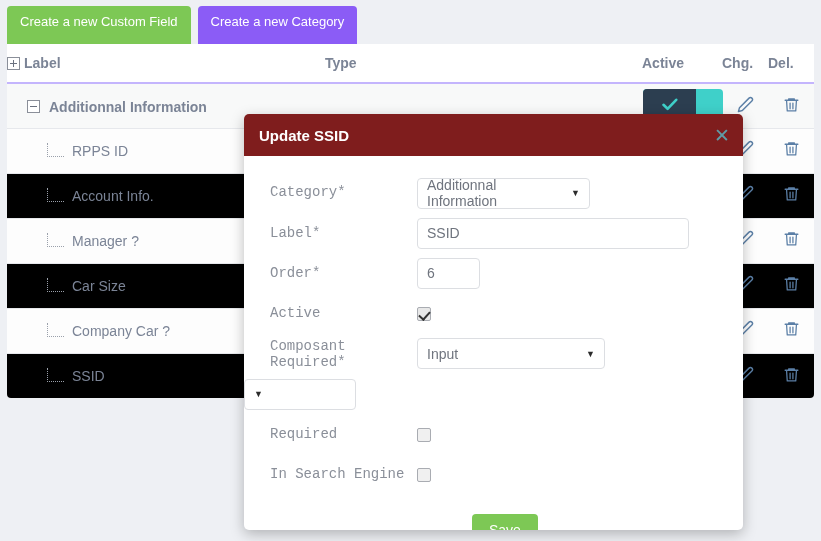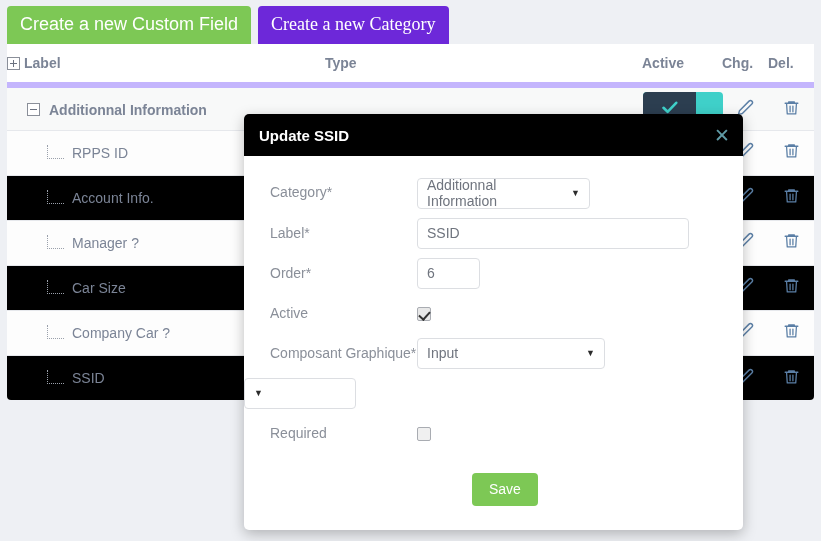--- a/index.html
+++ b/index.html
@@ -9,39 +9,39 @@
     background: #eef0f4;
     font-family: "Liberation Sans", sans-serif;
     overflow: hidden;
   }
   #app { position: relative; width: 821px; height: 541px; }
 
   
   .toolbar { position: absolute; left: 7px; top: 6px; display: flex; gap: 7px; }
   .btn {
     border: none; border-radius: 4px; color: #fff;
-    font-size: 18px; font-family: "Liberation Sans", sans-serif;
+    font-size: 13px; font-family: "Liberation Sans", sans-serif;
     padding: 9px 13px 20px; cursor: pointer; line-height: 1;
     white-space: nowrap;
   }
   .btn-green { background: #7dc855; }
-  .btn-blue  { background: #6d28d9; font-family: Liberation Serif, serif; }
+  .btn-blue  { background: #8b5cf6; }
 
   
   .panel {
     position: absolute; left: 7px; top: 44px;
     width: 807px;
     background: #fff;
     border-radius: 4px;
   }
   table.grid { width: 100%; border-collapse: collapse; table-layout: fixed; }
   table.grid th {
     font-size: 14px; font-weight: bold; color: #7b8496;
     text-align: left; padding: 10px 0 11px;
-    background: #fff; border-bottom: 6px solid #c4b5fd;
+    background: #fff; border-bottom: 2px solid #c4b5fd;
     vertical-align: middle;
   }
   th.c-label { padding-left: 16px; }
   th.c-type  { text-align: left; padding-left: 6px; }
   th.c-active, th.c-chg, th.c-del { text-align: center; }
 
   td { border-bottom: 1px solid #e6e8ec; vertical-align: middle; height: 45px; }
   tr.row-odd  td { background: #fdfdfd; }
   tr.row-even td { background: #000000; }
   tr.cat-row td { background: #f8f9f9; }
@@ -91,37 +91,38 @@
   
   .modal {
     position: absolute; left: 244px; top: 114px;
     width: 499px; height: 416px;
     background: #fff;
     border-radius: 5px;
     box-shadow: 0 4px 14px rgba(0,0,0,0.26);
     overflow: hidden;
   }
   .modal-head {
-    height: 42px; background: #000000; position: relative;
+    height: 42px; background: #7f1d1d; position: relative;
     display: flex; align-items: center;
   }
   .modal-title {
     color: #fff; font-size: 15px; font-weight: bold; padding-left: 15px;
   }
   .modal-close {
     position: absolute; right: 13px; top: 50%; transform: translateY(-50%);
     color: #5f9ba6; font-size: 19px; cursor: pointer; line-height: 1;
     font-family: "Liberation Sans", sans-serif;
   }
   .modal-body { padding: 20px 0 0 0; }
 
   .frow { display: flex; align-items: center; margin-bottom: 9px; min-height: 31px; }
   .flabel {
     width: 173px; padding-left: 26px; font-size: 14px; color: #8a8f99;
     flex: 0 0 auto;
+    font-family: Liberation Mono, monospace;
   }
   .fctl { flex: 1 1 auto; }
 
   input.txt, .sel {
     font-family: "Liberation Sans", sans-serif;
     font-size: 14px; color: #6f747e;
     border: 1px solid #dcdee2; border-radius: 4px;
     background: #fff; height: 31px; padding: 0 9px;
     outline: none;
   }
@@ -317,21 +318,21 @@
       </div>
 
       <div class="frow">
         <div class="flabel">Active</div>
         <div class="fctl">
           <span class="cbx on"></span>
         </div>
       </div>
 
       <div class="frow">
-        <div class="flabel">Composant Graphique*</div>
+        <div class="flabel">Composant Required*</div>
         <div class="fctl">
           <div class="sel comp">
             <span>Input</span>
             <span class="arw">▼</span>
           </div>
         </div>
       </div>
 
       <div class="frow">
         <div class="fctl">
@@ -341,20 +342,26 @@
         </div>
       </div>
 
       <div class="frow">
         <div class="flabel">Required</div>
         <div class="fctl">
           <span class="cbx"></span>
         </div>
       </div>
 
+      <div class="frow">
+        <div class="flabel">In Search Engine</div>
+        <div class="fctl">
+          <span class="cbx"></span>
+        </div>
+      </div>
 
       <div class="save-wrap">
         <button class="btn-save">Save</button>
       </div>
     </div>
   </div>
 
 </div>
 
 </body></html>

